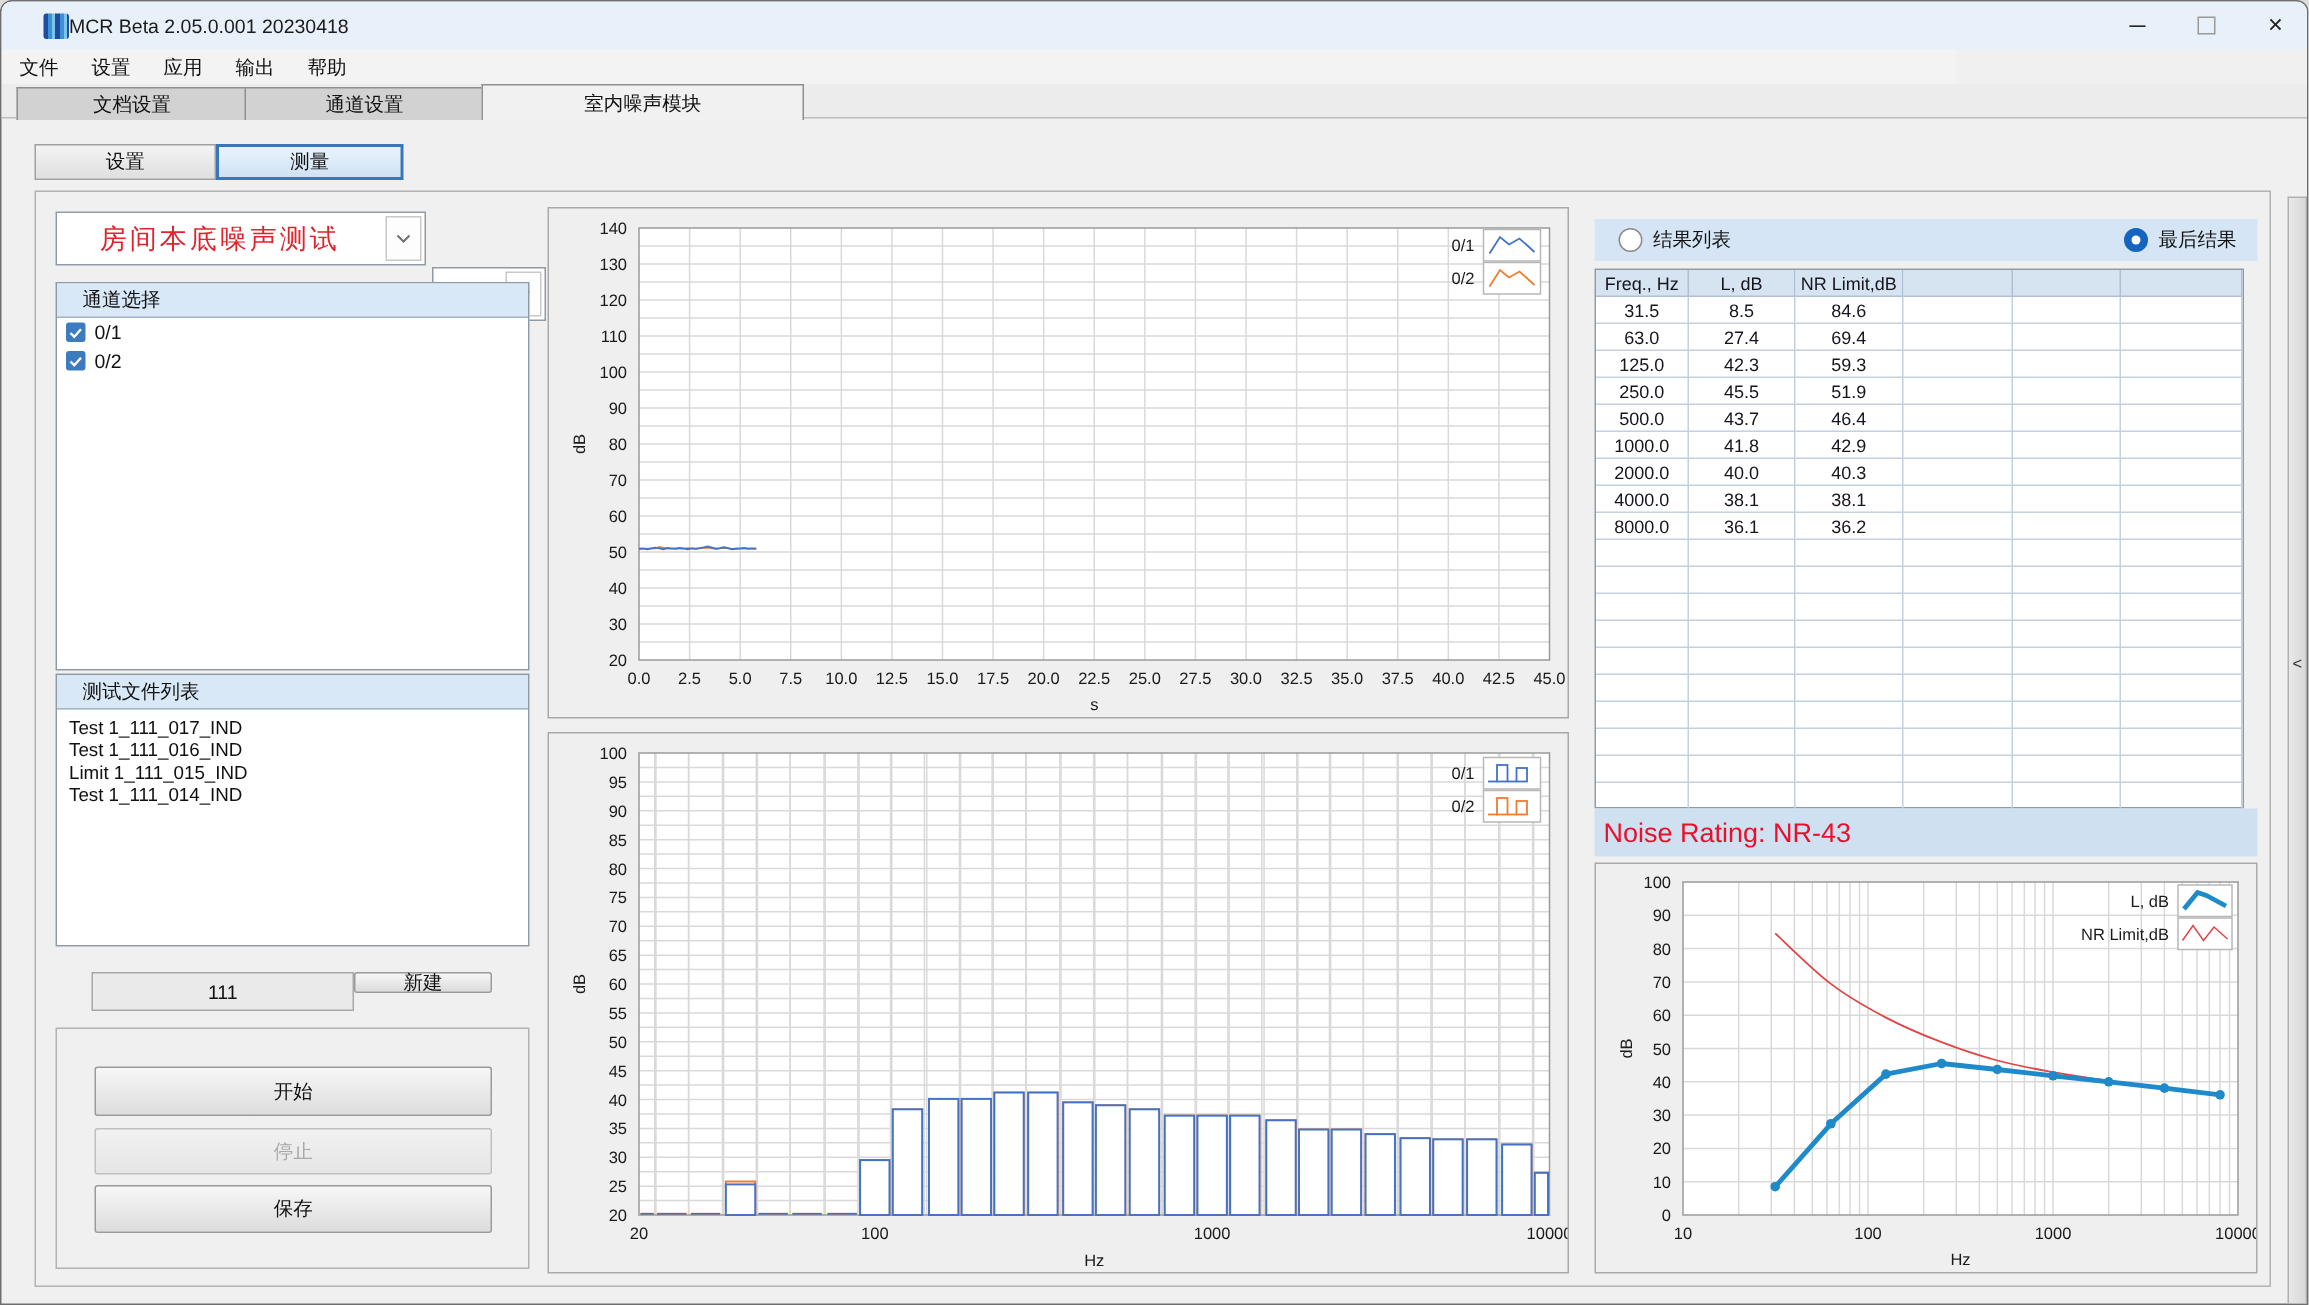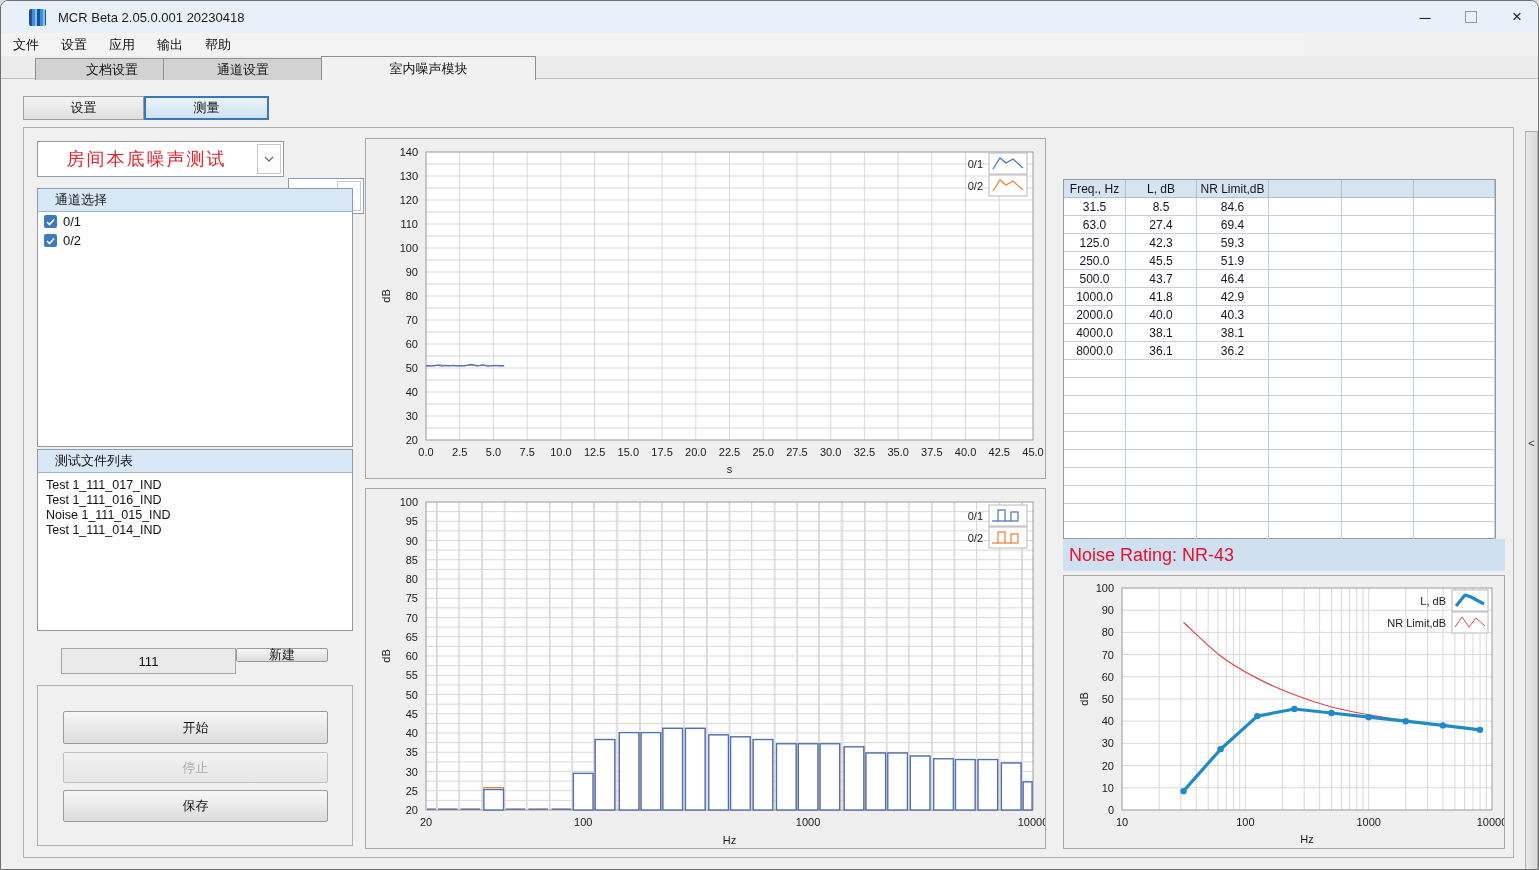--- a/index.html
+++ b/index.html
@@ -3,21 +3,21 @@
 <meta charset="utf-8">
 <style>
   html,body{margin:0;padding:0;background:#dcdcdc;font-family:"Liberation Sans",sans-serif;}
   .window{position:relative;width:1539px;height:870px;background:#f0f0f0;overflow:hidden;
           border:1px solid #6e6e6e;box-sizing:border-box;border-radius:8px 8px 0 0;}
   .abs{position:absolute;box-sizing:border-box;}
   
   .titlebar{left:0;top:0;width:1539px;height:32px;background:#e8f1f9;display:flex;align-items:center;}
   .app-icon{width:17px;height:17px;margin-left:28px;border-radius:2px;
             background:repeating-linear-gradient(90deg,#1d4e9e 0 3px,#3f8fd4 3px 6px,#7ec3ea 6px 8px);}
-  .title-text{margin-left:12px;font-size:13px;color:#1b1b1b;}
+  .title-text{margin-left:0;font-size:13px;color:#1b1b1b;}
   .winbtns{margin-left:auto;display:flex;height:32px;}
   .winbtn{width:46px;height:32px;display:flex;align-items:center;justify-content:center;
           font-size:15px;color:#222;}
   .maxglyph{width:10px;height:10px;border:1px solid #9a9a9a;}
   
   .menubar{left:0;top:32px;width:1303px;height:23px;background:#f3f3f3;display:flex;align-items:center;}
   .menu-item{padding:2px 10px;margin-left:2px;font-size:13px;color:#111;}
   
   .tabstrip{left:0;top:55px;width:1539px;height:23px;background:#ececec;border-bottom:1px solid #bdbdbd;}
   .tab{position:absolute;top:2px;height:21px;background:#d2d2d2;border:1px solid #8f8f8f;border-bottom:none;
@@ -85,21 +85,21 @@
 
   <div class="abs menubar" id="menu-bar">
       <div class="menu-item">文件</div>
       <div class="menu-item">设置</div>
       <div class="menu-item">应用</div>
       <div class="menu-item">输出</div>
       <div class="menu-item">帮助</div>
     </div>
 
   <div class="abs tabstrip" id="tab-strip">
-      <div class="tab" style="left: 10px; width: 152px; margin-left: 24px;">文档设置</div>
+      <div class="tab" style="left: 10px; width: 152px;">文档设置</div>
       <div class="tab" style="left: 162px; width: 158px;">通道设置</div>
       <div class="tab active" style="left: 320px; width: 213px;">室内噪声模块</div>
     </div>
 
   <div class="abs subtab" style="left:22px;top:95px;width:121px;">设置</div>
   <div class="abs subtab active" style="left:143px;top:95px;width:125px;">测量</div>
 
   <div class="abs groupbox" style="left:22px;top:126px;width:1491px;height:731px;"></div>
 
   <div class="abs combo" style="left:36px;top:140px;width:247px;height:36px;">
@@ -139,21 +139,21 @@
           <span>0/2</span>
         </div>
       </div>
   </div>
 
   <div class="abs listbox" style="left:36px;top:448px;width:316px;height:182px;">
     <div class="hdr">测试文件列表</div>
     <div id="file-list" style="padding-top:4px;">
         <div class="filerow">Test 1_111_017_IND</div>
         <div class="filerow">Test 1_111_016_IND</div>
-        <div class="filerow">Noise 1_111_015_IND</div>
+        <div class="filerow">Limit 1_111_015_IND</div>
         <div class="filerow">Test 1_111_014_IND</div>
       </div>
   </div>
 
   <div class="abs nameinput" style="left:60px;top:647px;width:175px;height:26px;">111</div>
   <div class="abs btn" style="left:235px;top:647px;width:92px;height:14px;">新建</div>
 
   <div class="abs groupbox" style="left:36px;top:684px;width:316px;height:161px;background:transparent;"></div>
   <div class="abs btn disabled" style="left:62px;top:751px;width:265px;height:31px;">停止</div>
   <div class="abs btn" style="left:62px;top:710px;width:265px;height:33px;">开始</div>
@@ -423,20 +423,26 @@
         <rect x="645" y="23" width="7" height="9" fill="#fff" stroke="#4472c4" stroke-width="1.2"></rect>
         <text x="617" y="52.5" text-anchor="end" font-size="11" fill="#1a1a1a">0/2</text>
         <rect x="623" y="38" width="38" height="21" fill="#fff" stroke="#b8b8b8"></rect>
         <line x1="626" x2="632" y1="54" y2="54" stroke="#ed7d31" stroke-width="1.2"></line>
         <rect x="632" y="43" width="7" height="11" fill="#fff" stroke="#ed7d31" stroke-width="1.2"></rect>
         <line x1="639" x2="645" y1="54" y2="54" stroke="#ed7d31" stroke-width="1.2"></line>
         <rect x="645" y="45" width="7" height="9" fill="#fff" stroke="#ed7d31" stroke-width="1.2"></rect>
       </svg>
   </div>
 
+  <div class="abs radiorow" style="left:1062px;top:145px;width:442px;height:28px;">
+    <span class="radio" style="margin-left:16px;"></span>
+    <span>结果列表</span>
+    <span class="radio sel" style="margin-left:auto;"></span>
+    <span style="margin-right:14px;">最后结果</span>
+  </div>
 
   <div class="abs rtable" style="left:1062px;top:178px;width:433px;height:360px;display:flex;flex-direction:column;">
     <div id="table-head" class="thead">
         <div class="trow">
           <div class="tcell">Freq., Hz</div>
           <div class="tcell">L, dB</div>
           <div class="tcell">NR Limit,dB</div>
           <div class="tcell"></div>
           <div class="tcell"></div>
           <div class="tcell"></div>

